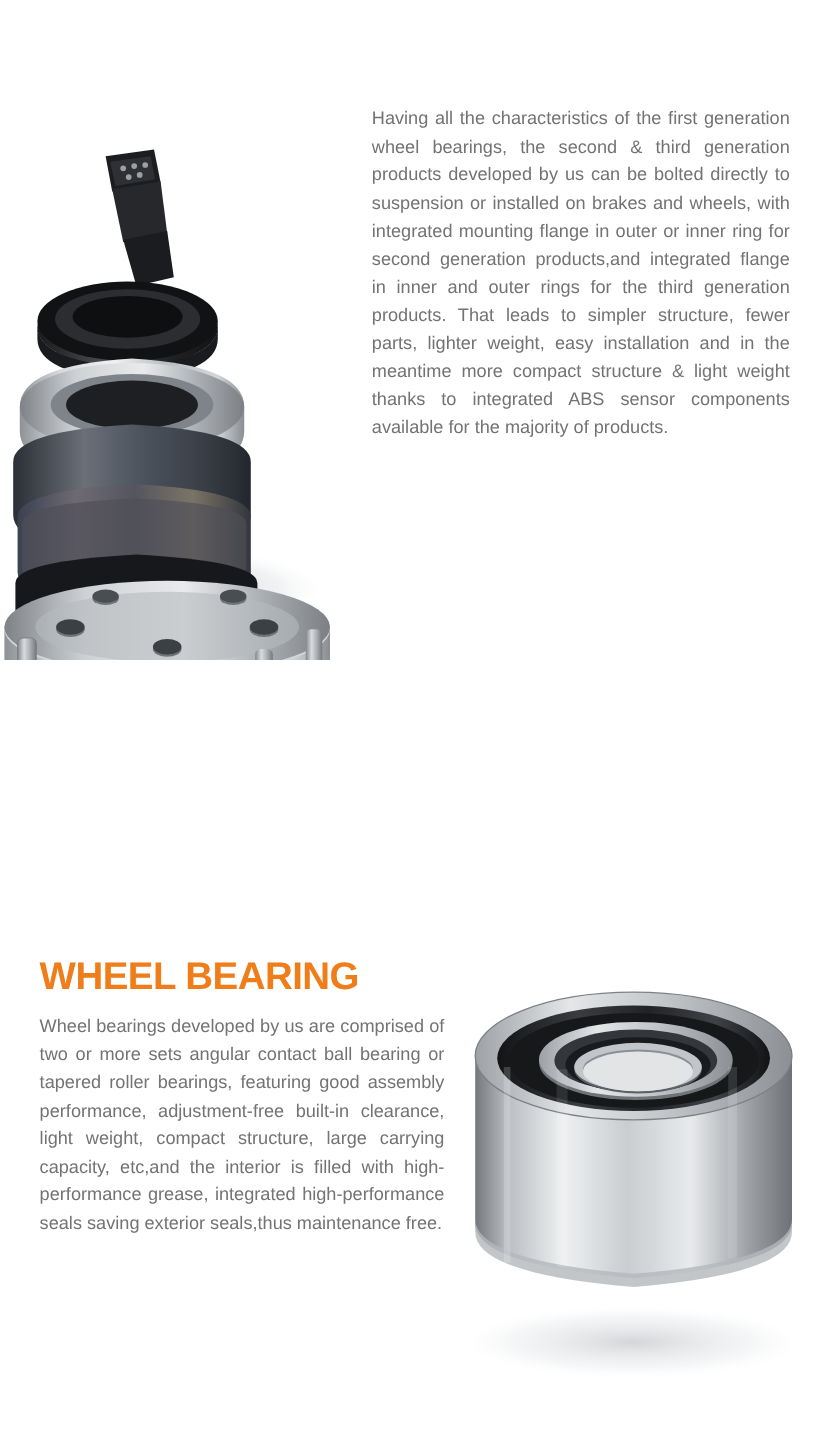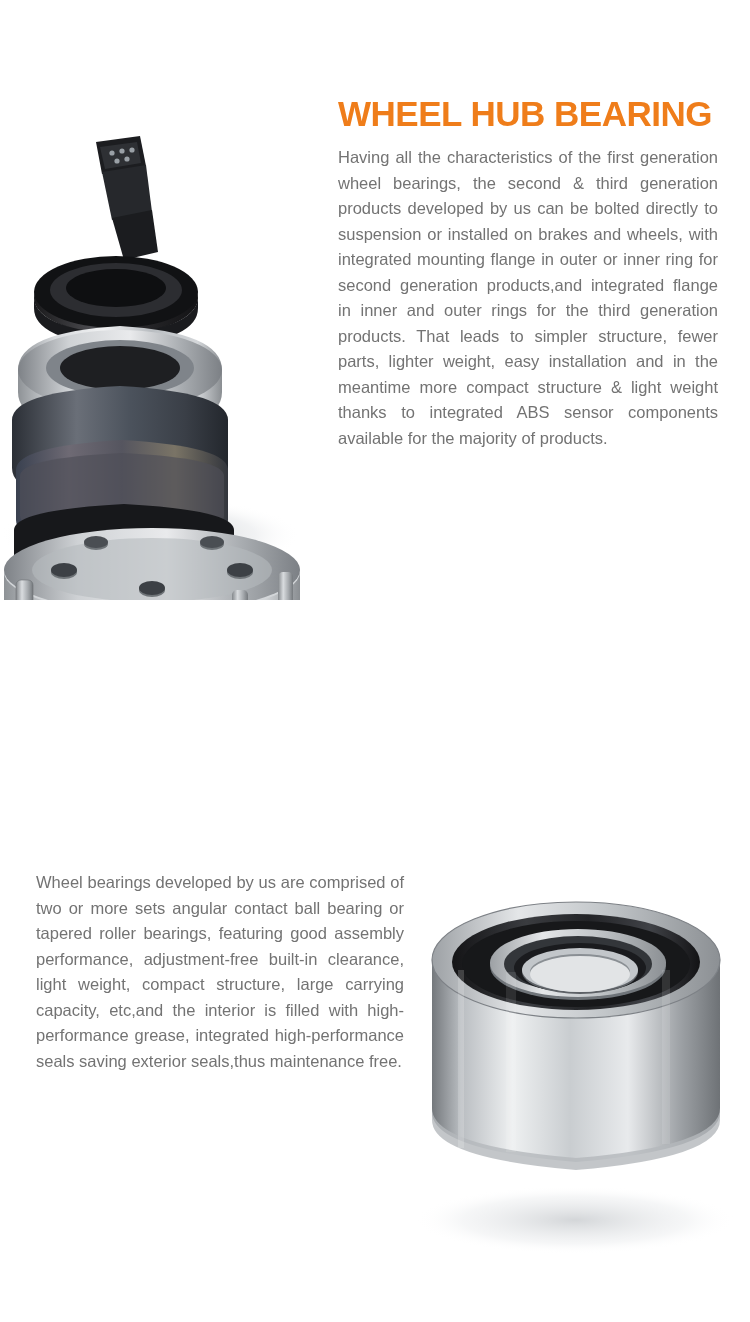--- a/index.html
+++ b/index.html
@@ -227,28 +227,28 @@
           <rect x="16" y="460" width="17" height="92" rx="5" fill="none" stroke="#6c7074" stroke-width="0.6"></rect>
           <rect x="84" y="484" width="17" height="96" rx="5" fill="url(#boltG)"></rect>
           <rect x="160" y="492" width="17" height="92" rx="5" fill="url(#boltG)"></rect>
           <rect x="232" y="470" width="16" height="82" rx="5" fill="url(#boltG)"></rect>
           <rect x="278" y="452" width="15" height="60" rx="5" fill="url(#boltG)"></rect>
         </g>
       </svg>
     </div>
 
     <div class="section-one-text">
-      <h1 class="heading heading-1">WHEEL HUB BEARING</h1>
       <p class="body-text">Having all the characteristics of the first generation wheel bearings, the second &amp; third generation products developed by us can be bolted directly to suspension or installed on brakes and wheels, with integrated mounting flange in outer or inner ring for second generation products,and integrated flange in inner and outer rings for the third generation products. That leads to simpler structure, fewer parts, lighter weight, easy installation and in the meantime more compact structure &amp; light weight thanks to integrated ABS sensor components available for the majority of products.</p>
     </div>
   </div>
 
   <div class="section-two">
 
     <div class="section-two-text">
+      <h2 class="heading heading-2">WHEEL  BEARING</h2>
       <p class="body-text">Wheel bearings developed by us are comprised of two or more sets angular contact ball bearing or tapered roller bearings, featuring good assembly performance, adjustment-free built-in clearance, light weight, compact structure, large carrying capacity, etc,and the interior is filled with high-performance grease, integrated high-performance seals saving exterior seals,thus maintenance free.</p>
     </div>
 
     <div class="bearing-image-wrap">
       <svg class="bearing-svg" width="340" height="440" viewBox="0 0 340 440" xmlns="http://www.w3.org/2000/svg">
         <defs>
           <linearGradient id="outerSteel" x1="0" y1="0" x2="1" y2="0">
             <stop offset="0%" stop-color="#74787c"></stop>
             <stop offset="10%" stop-color="#b9bdc1"></stop>
             <stop offset="28%" stop-color="#eef0f1"></stop>

